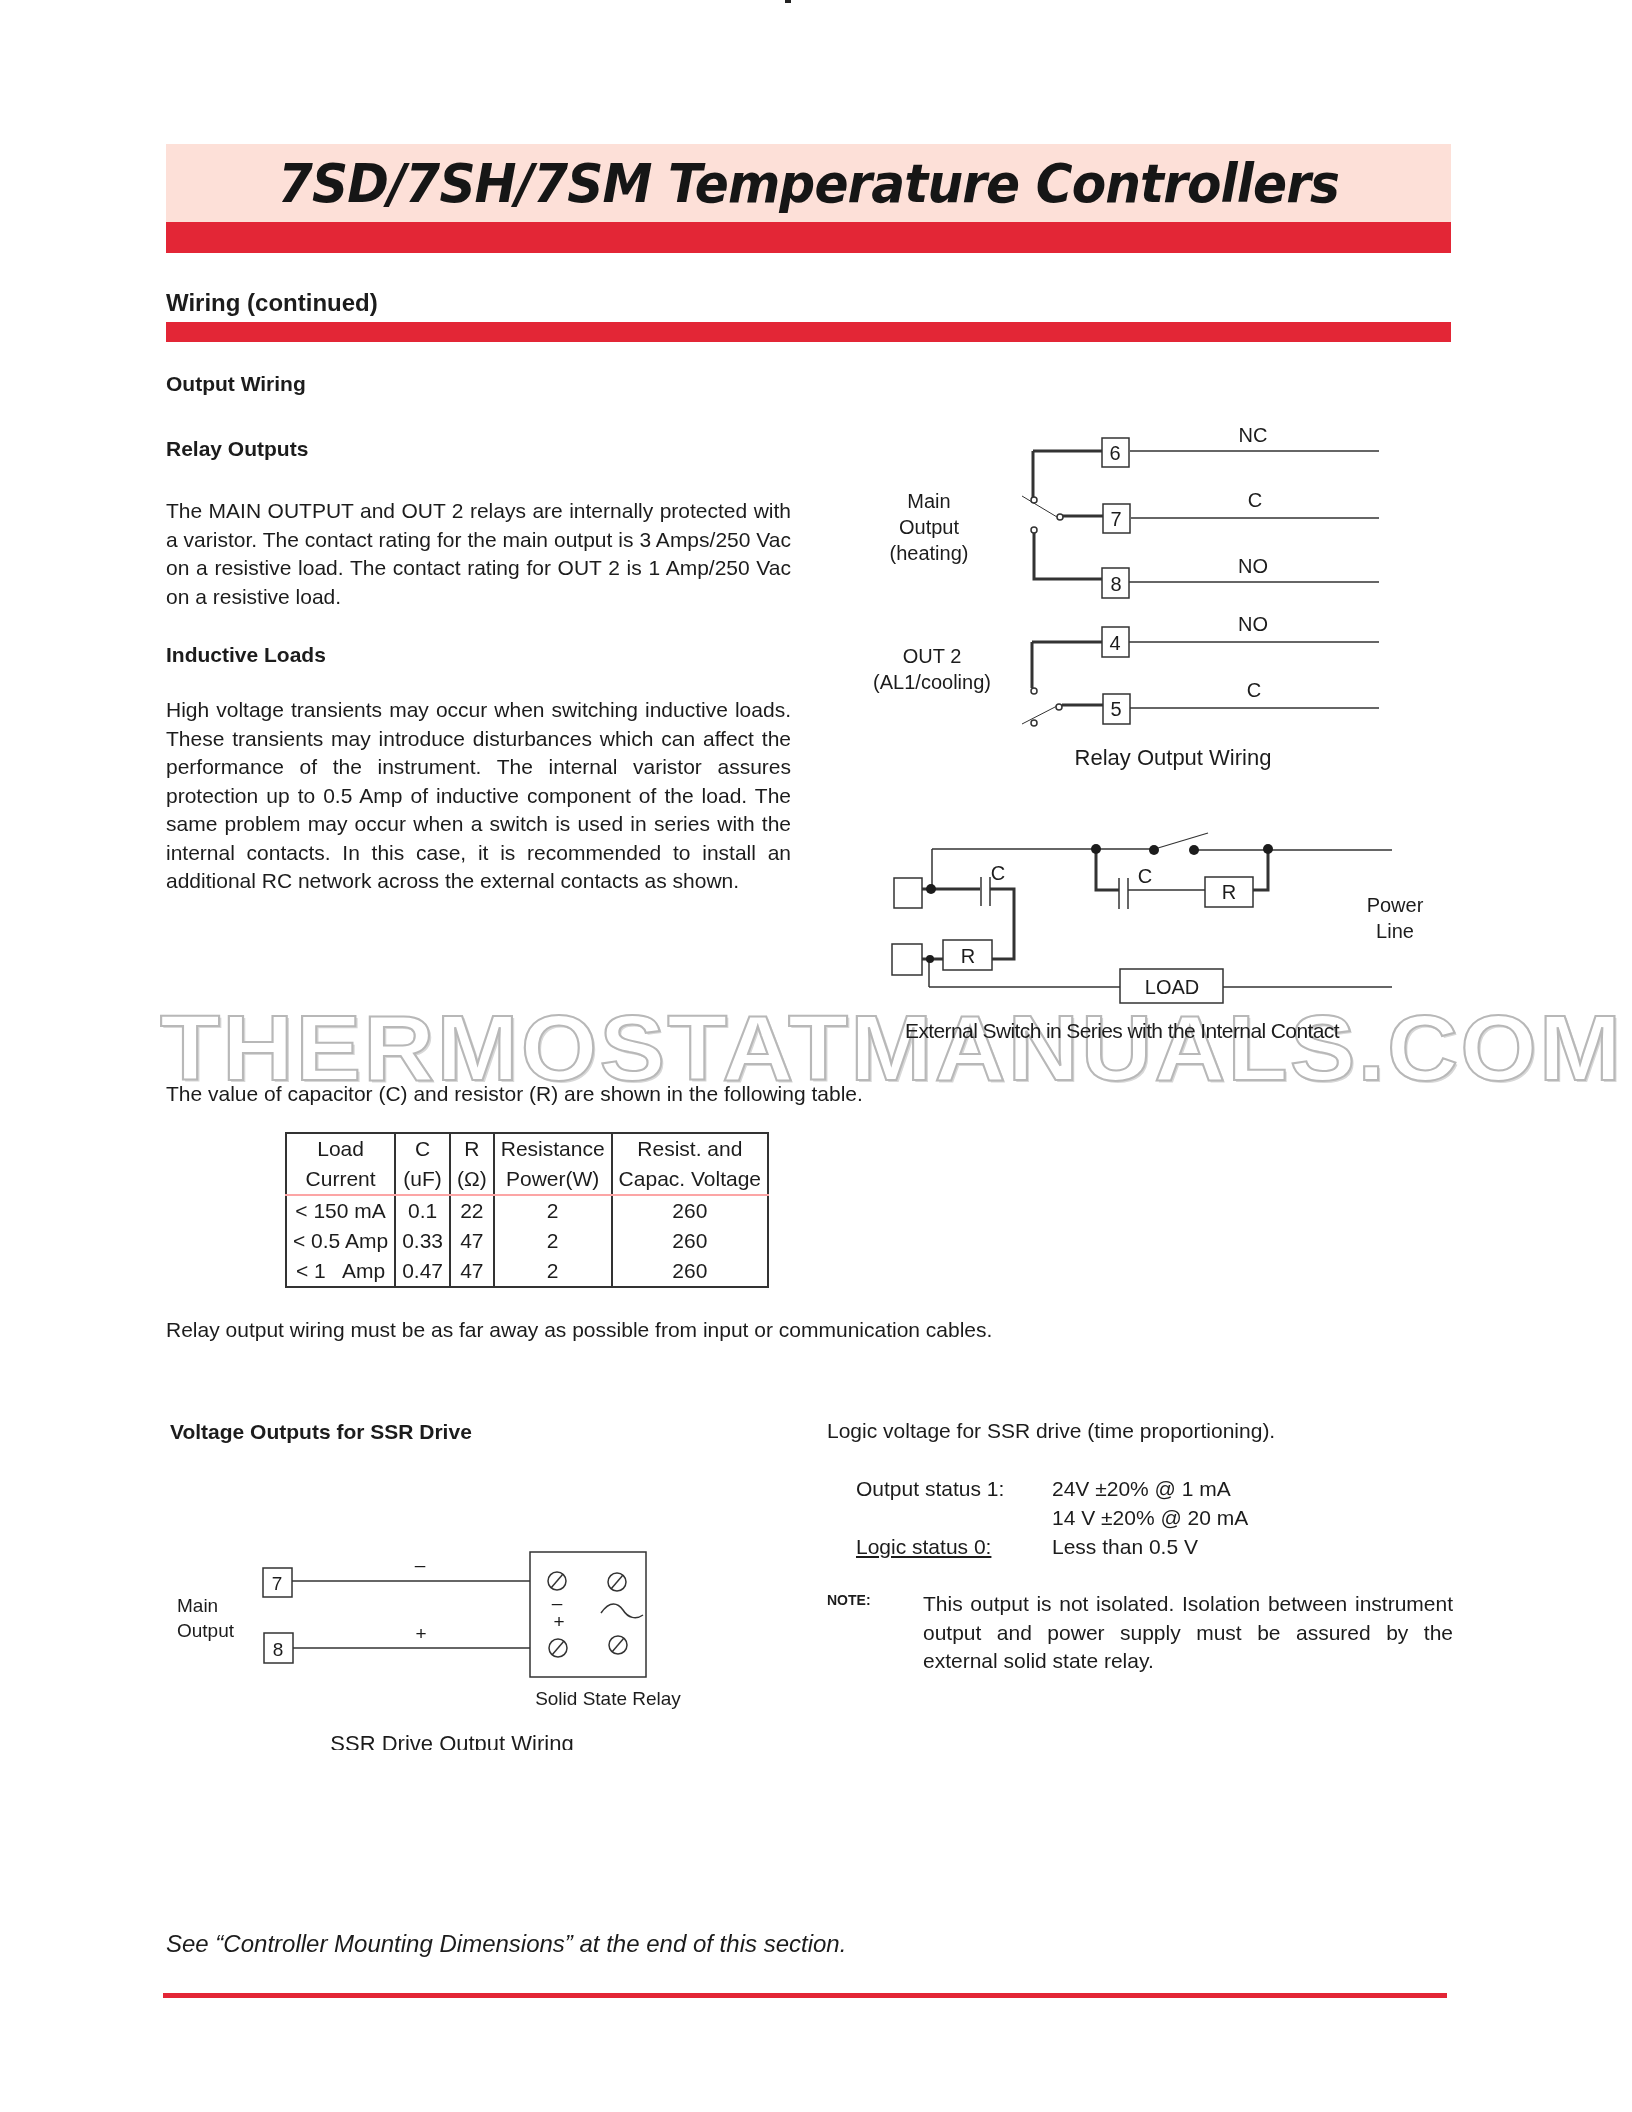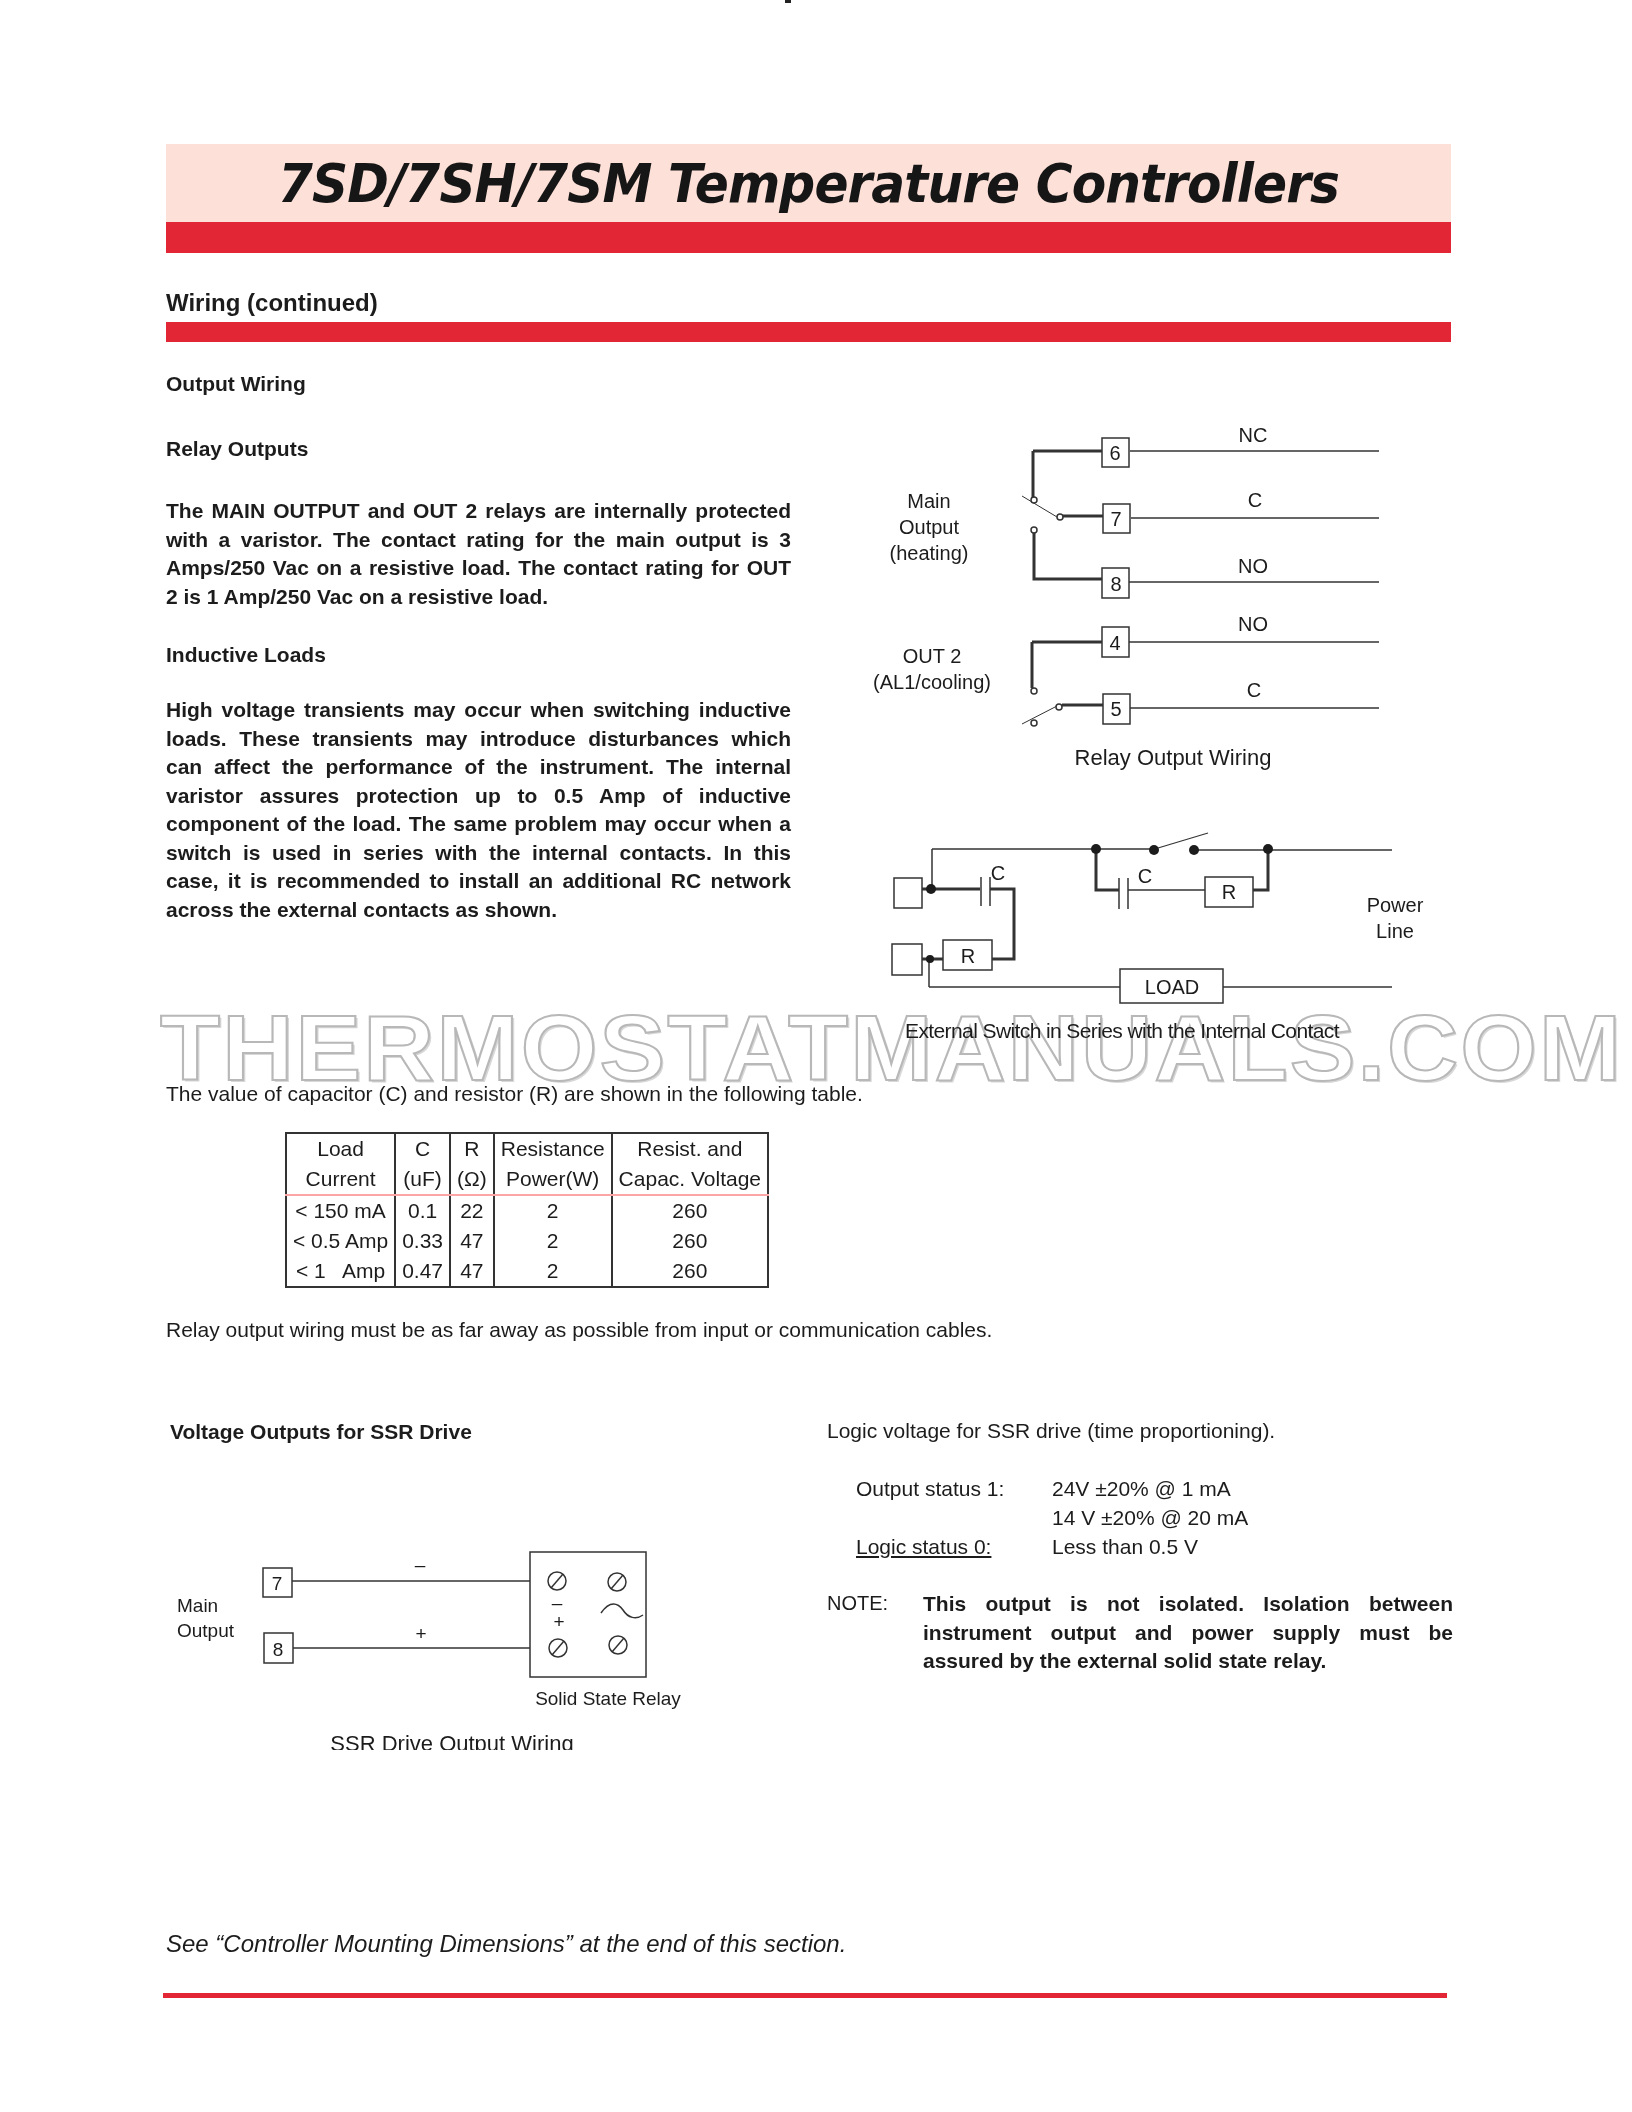--- a/index.html
+++ b/index.html
@@ -11,35 +11,35 @@
   .title-text { left: 166px; top: 144px; width: 1285px; height: 78px; text-align: center;
                 font-family: "DejaVu Sans", sans-serif; font-weight: bold; font-style: italic;
                 font-size: 54px; line-height: 80px; letter-spacing: -1px; color: #161616;
                 transform: scaleX(0.93); }
   .red-bar { background: #e32636; }
   .bar1 { left: 166px; top: 222px; width: 1285px; height: 31px; }
   .bar2 { left: 166px; top: 322px; width: 1285px; height: 20px; }
   .bar3 { left: 163px; top: 1993px; width: 1284px; height: 5px; }
   .section-head { left: 166px; top: 289px; font-size: 24px; font-weight: bold; }
   .h3 { font-size: 21px; font-weight: bold; }
-  .body { font-size: 21px; line-height: 28.5px; text-align: justify; font-weight: bold; }
+  .body { font-size: 21px; line-height: 28.5px; text-align: justify; }
   .para1 { left: 166px; top: 497px; width: 625px; }
   .para2 { left: 166px; top: 696px; width: 625px; }
   .caption { font-size: 21px; }
   .watermark { left: 160px; top: 996px; font-family: "Liberation Sans", sans-serif; font-weight: bold;
                font-size: 92px; letter-spacing: 2px; color: #ffffff;
                -webkit-text-stroke: 2px #b8b8b8; text-shadow: 2px 2px 0 #d8d8d8; transform: scaleX(1.07);
                transform-origin: left top; }
   table.rc { position: absolute; left: 285px; top: 1132px; border-collapse: collapse;
              font-size: 21px; line-height: 30px; }
   table.rc td, table.rc th { border-left: 2px solid #333; border-right: 2px solid #333;
              text-align: center; padding: 0 6px; font-weight: normal; }
   table.rc thead tr.h2 th { border-bottom: 2px solid #fca5a5; }
   table.rc { border: 2px solid #333; }
-  .note-label { font-size: 20px; font-weight: normal; }
+  .note-label { font-size: 14px; font-weight: bold; }
   svg text { font-family: "Liberation Sans", sans-serif; fill: #1c1c1c; }
 </style>
 </head>
 <body>
 
 <div class="abs topmark"></div>
 
 <div class="abs title-band"></div>
 <div class="abs title-text">7SD/7SH/7SM Temperature Controllers</div>
 <div class="abs red-bar bar1"></div>

